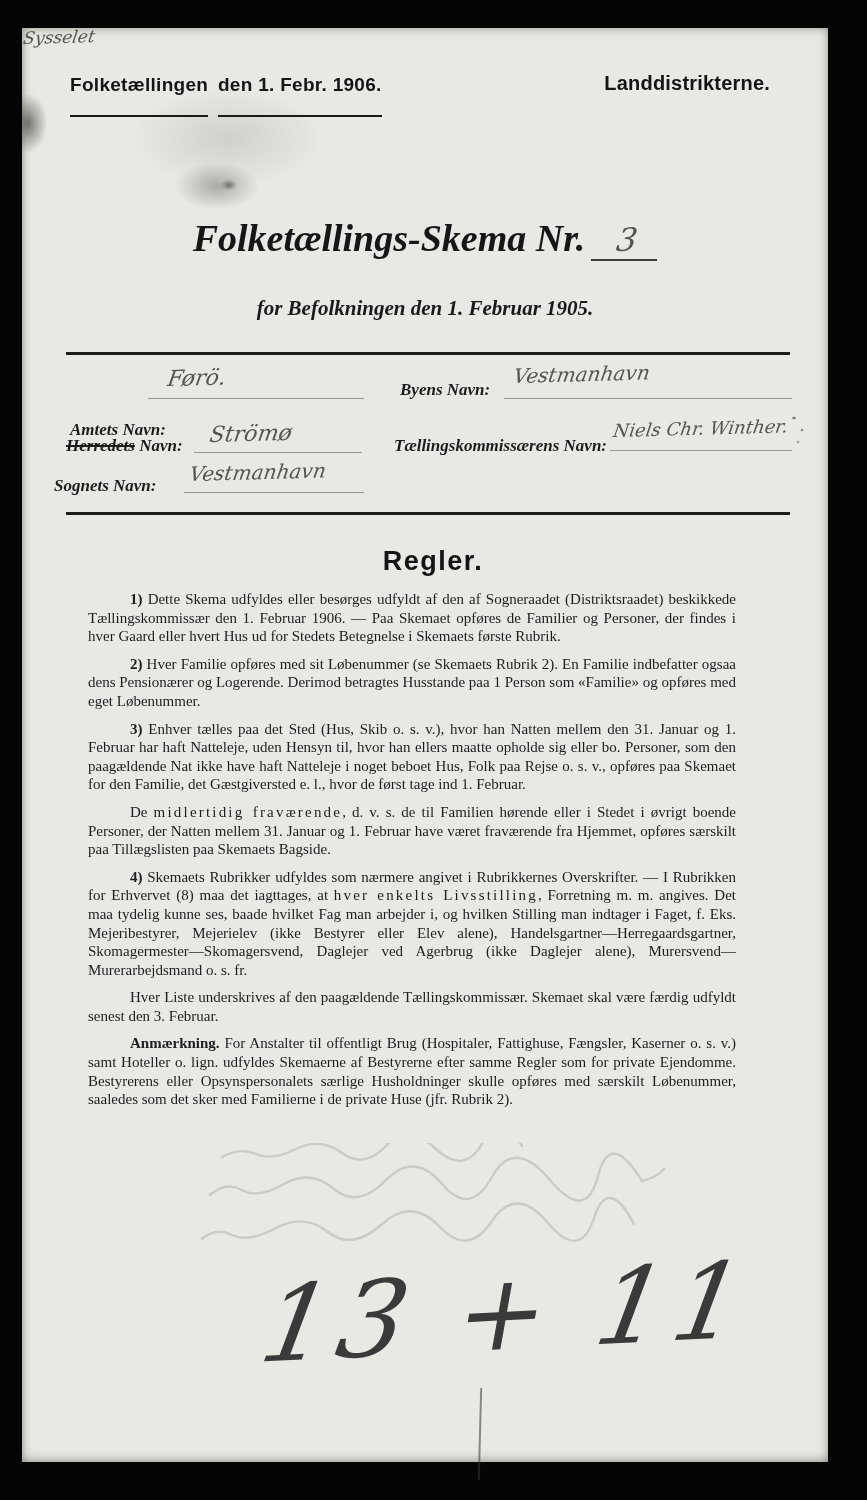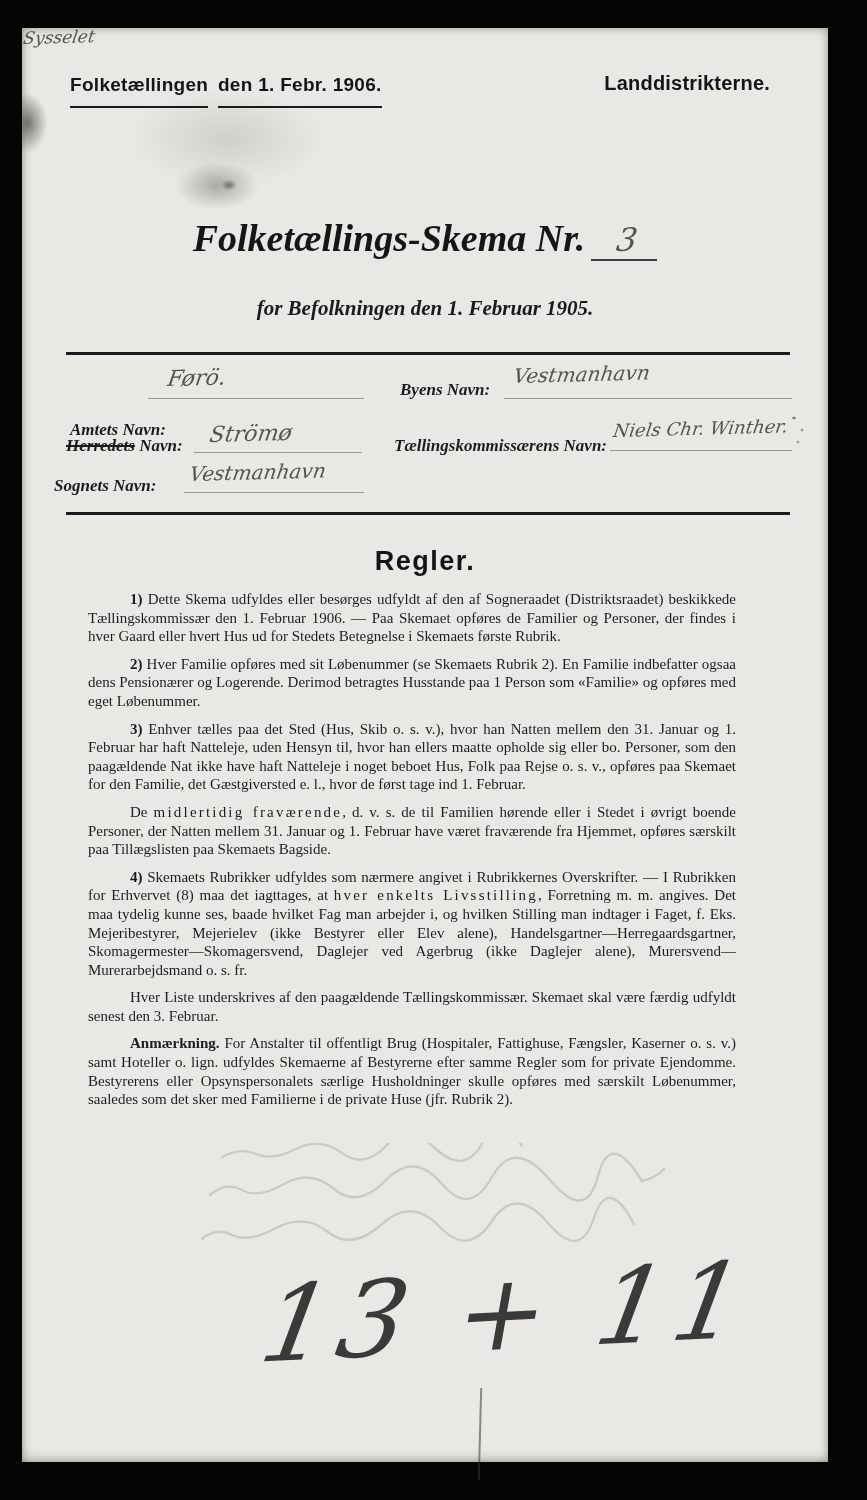--- a/index.html
+++ b/index.html
@@ -18,21 +18,21 @@
       radial-gradient(ellipse 140px 70px at 205px 110px, rgba(110,110,100,.20), rgba(110,110,100,0) 70%),
       radial-gradient(ellipse 60px 34px at 195px 158px, rgba(70,70,62,.38), rgba(70,70,62,0) 70%),
       radial-gradient(ellipse 10px 7px at 207px 157px, rgba(40,40,36,.55), rgba(40,40,36,0) 80%),
       radial-gradient(ellipse 26px 40px at 6px 95px, rgba(25,25,22,.55), rgba(25,25,22,0) 75%),
       radial-gradient(ellipse 3px 2px at 772px 390px, rgba(30,30,28,.8), rgba(30,30,28,0) 90%),
       radial-gradient(ellipse 2px 2px at 780px 402px, rgba(30,30,28,.7), rgba(30,30,28,0) 90%),
       radial-gradient(ellipse 2px 2px at 776px 414px, rgba(30,30,28,.6), rgba(30,30,28,0) 90%);}
   
   .hdr{position:absolute;font-family:"Liberation Sans",sans-serif;font-weight:bold;color:#151515;}
   #hdr-left{left:48px;top:46px;font-size:19px;letter-spacing:.3px;}
-  #hdr-left span{border-bottom:2px solid #1a1a1a;padding-bottom:11px;}
+  #hdr-left span{border-bottom:2px solid #1a1a1a;padding-bottom:20px;}
   #hdr-left .gap{border-bottom:none;padding:0 2px;}
   #hdr-right{right:58px;top:44px;font-size:20px;letter-spacing:.2px;}
   
   #title-row{position:absolute;left:0;top:188px;width:100%;text-align:center;color:#161616;}
   #title-main{font-size:38px;font-weight:bold;font-style:italic;font-family:"Liberation Serif",serif;}
   #title-num{display:inline-block;width:66px;border-bottom:2px solid #3c3c3c;text-align:center;vertical-align:baseline;margin-left:6px;}
   #subtitle{position:absolute;left:0;top:268px;width:100%;text-align:center;
             font-size:21px;font-weight:bold;font-style:italic;color:#1a1a1a;}
   
   .hrule{position:absolute;left:44px;width:724px;height:0;border-top:3px solid #1c1c1c;}
@@ -54,21 +54,21 @@
   #f-herredets{left:172px;top:394px;width:168px;height:30px;}
   #f-herredets .hand{font-size:22px;margin-left:14px;}
   #f-kommissaer-label{left:372px;top:408px;}
   #f-kommissaer{left:588px;top:392px;width:182px;height:30px;}
   #f-kommissaer .hand{font-size:18px;margin-left:2px;}
   #f-sognets-label{left:32px;top:448px;}
   #f-sognets{left:162px;top:434px;width:180px;height:30px;}
   #f-sognets .hand{font-size:20px;margin-left:4px;}
   
   #rules-heading{position:absolute;left:0;top:518px;width:100%;text-align:center;
-    font-family:"Liberation Sans",sans-serif;font-weight:bold;font-size:27px;letter-spacing:1.5px;color:#141414;}
+    font-family:"Liberation Sans",sans-serif;font-weight:bold;font-size:27px;letter-spacing:1.5px;color:#141414;padding-left:8px;}
   #rules-block{position:absolute;left:66px;top:562px;width:652px;color:#1d1d1d;}
   .rule-par{margin:0 4px 9px 0;font-size:15px;line-height:18.6px;text-align:justify;text-indent:42px;}
   .seg-b{font-weight:bold;}
   .seg-sp{letter-spacing:2.2px;}
   
   #bleed{position:absolute;left:170px;top:1115px;opacity:.85;}
   
   #annotation{position:absolute;left:252px;top:1236px;
     font-family:"DejaVu Serif",serif;font-style:italic;font-size:106px;color:#3a3a3a;
     transform:skewX(-13deg) rotate(-3deg);transform-origin:left top;letter-spacing:8px;white-space:nowrap;}

